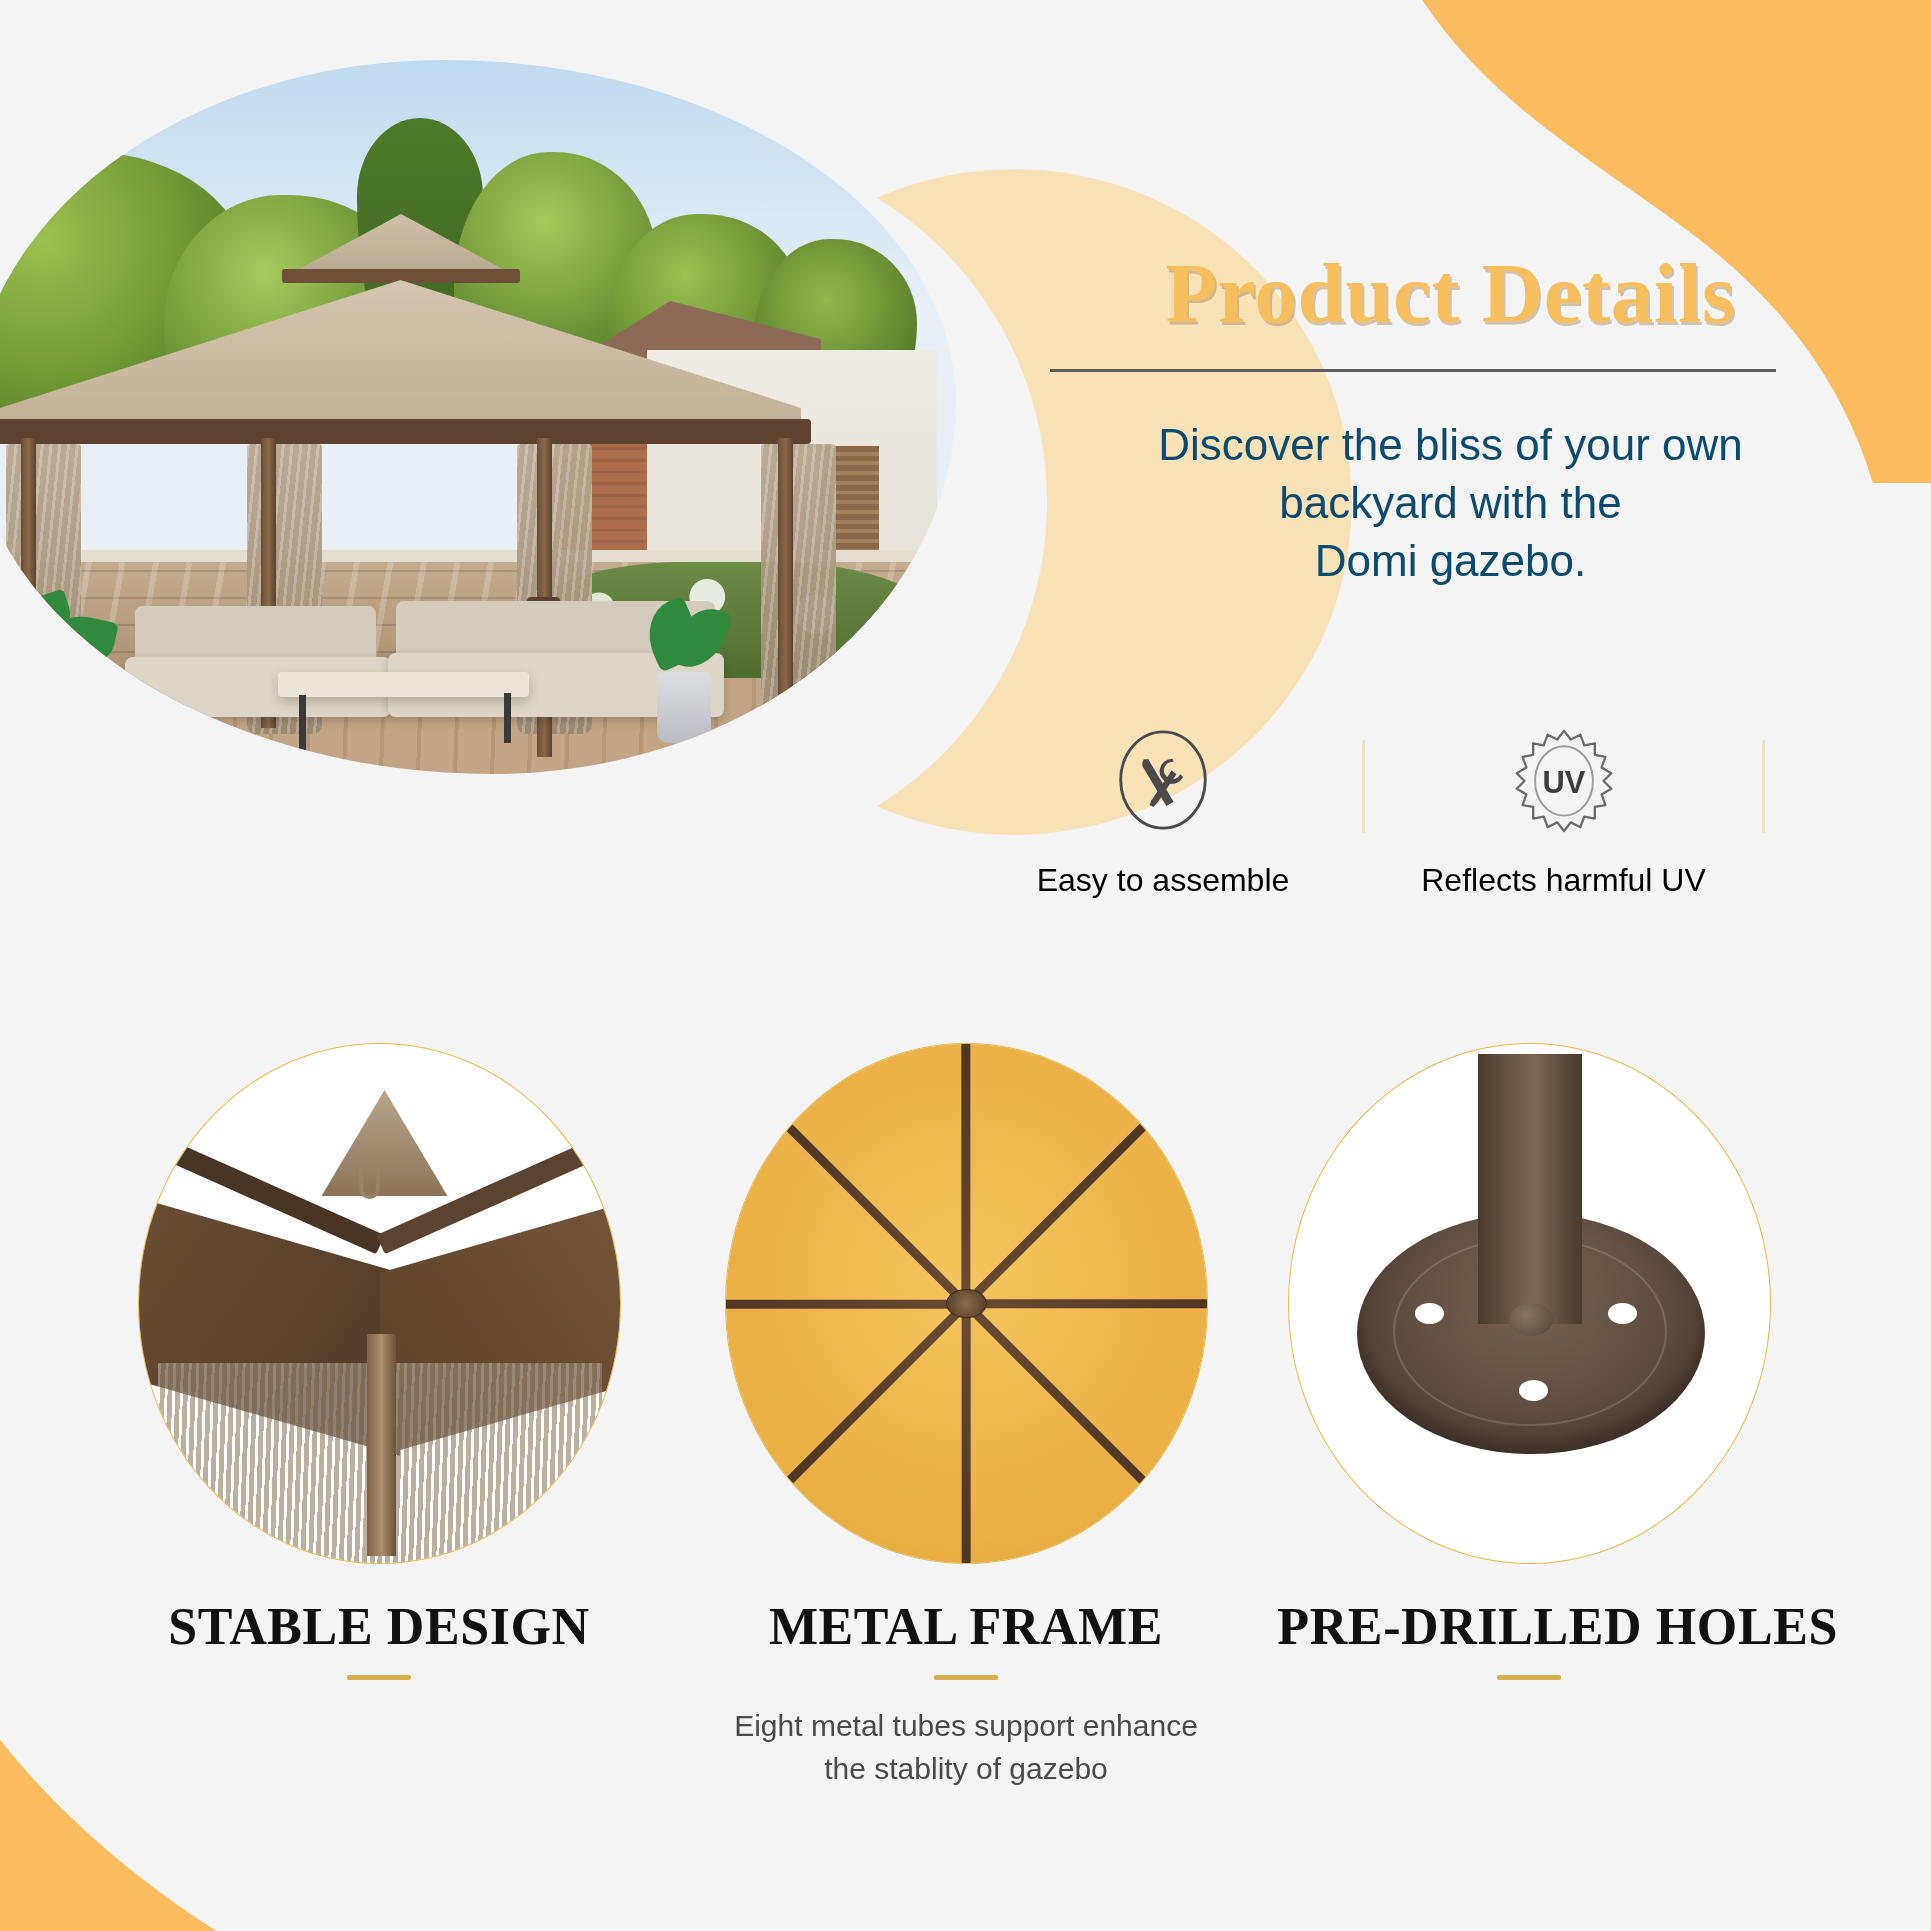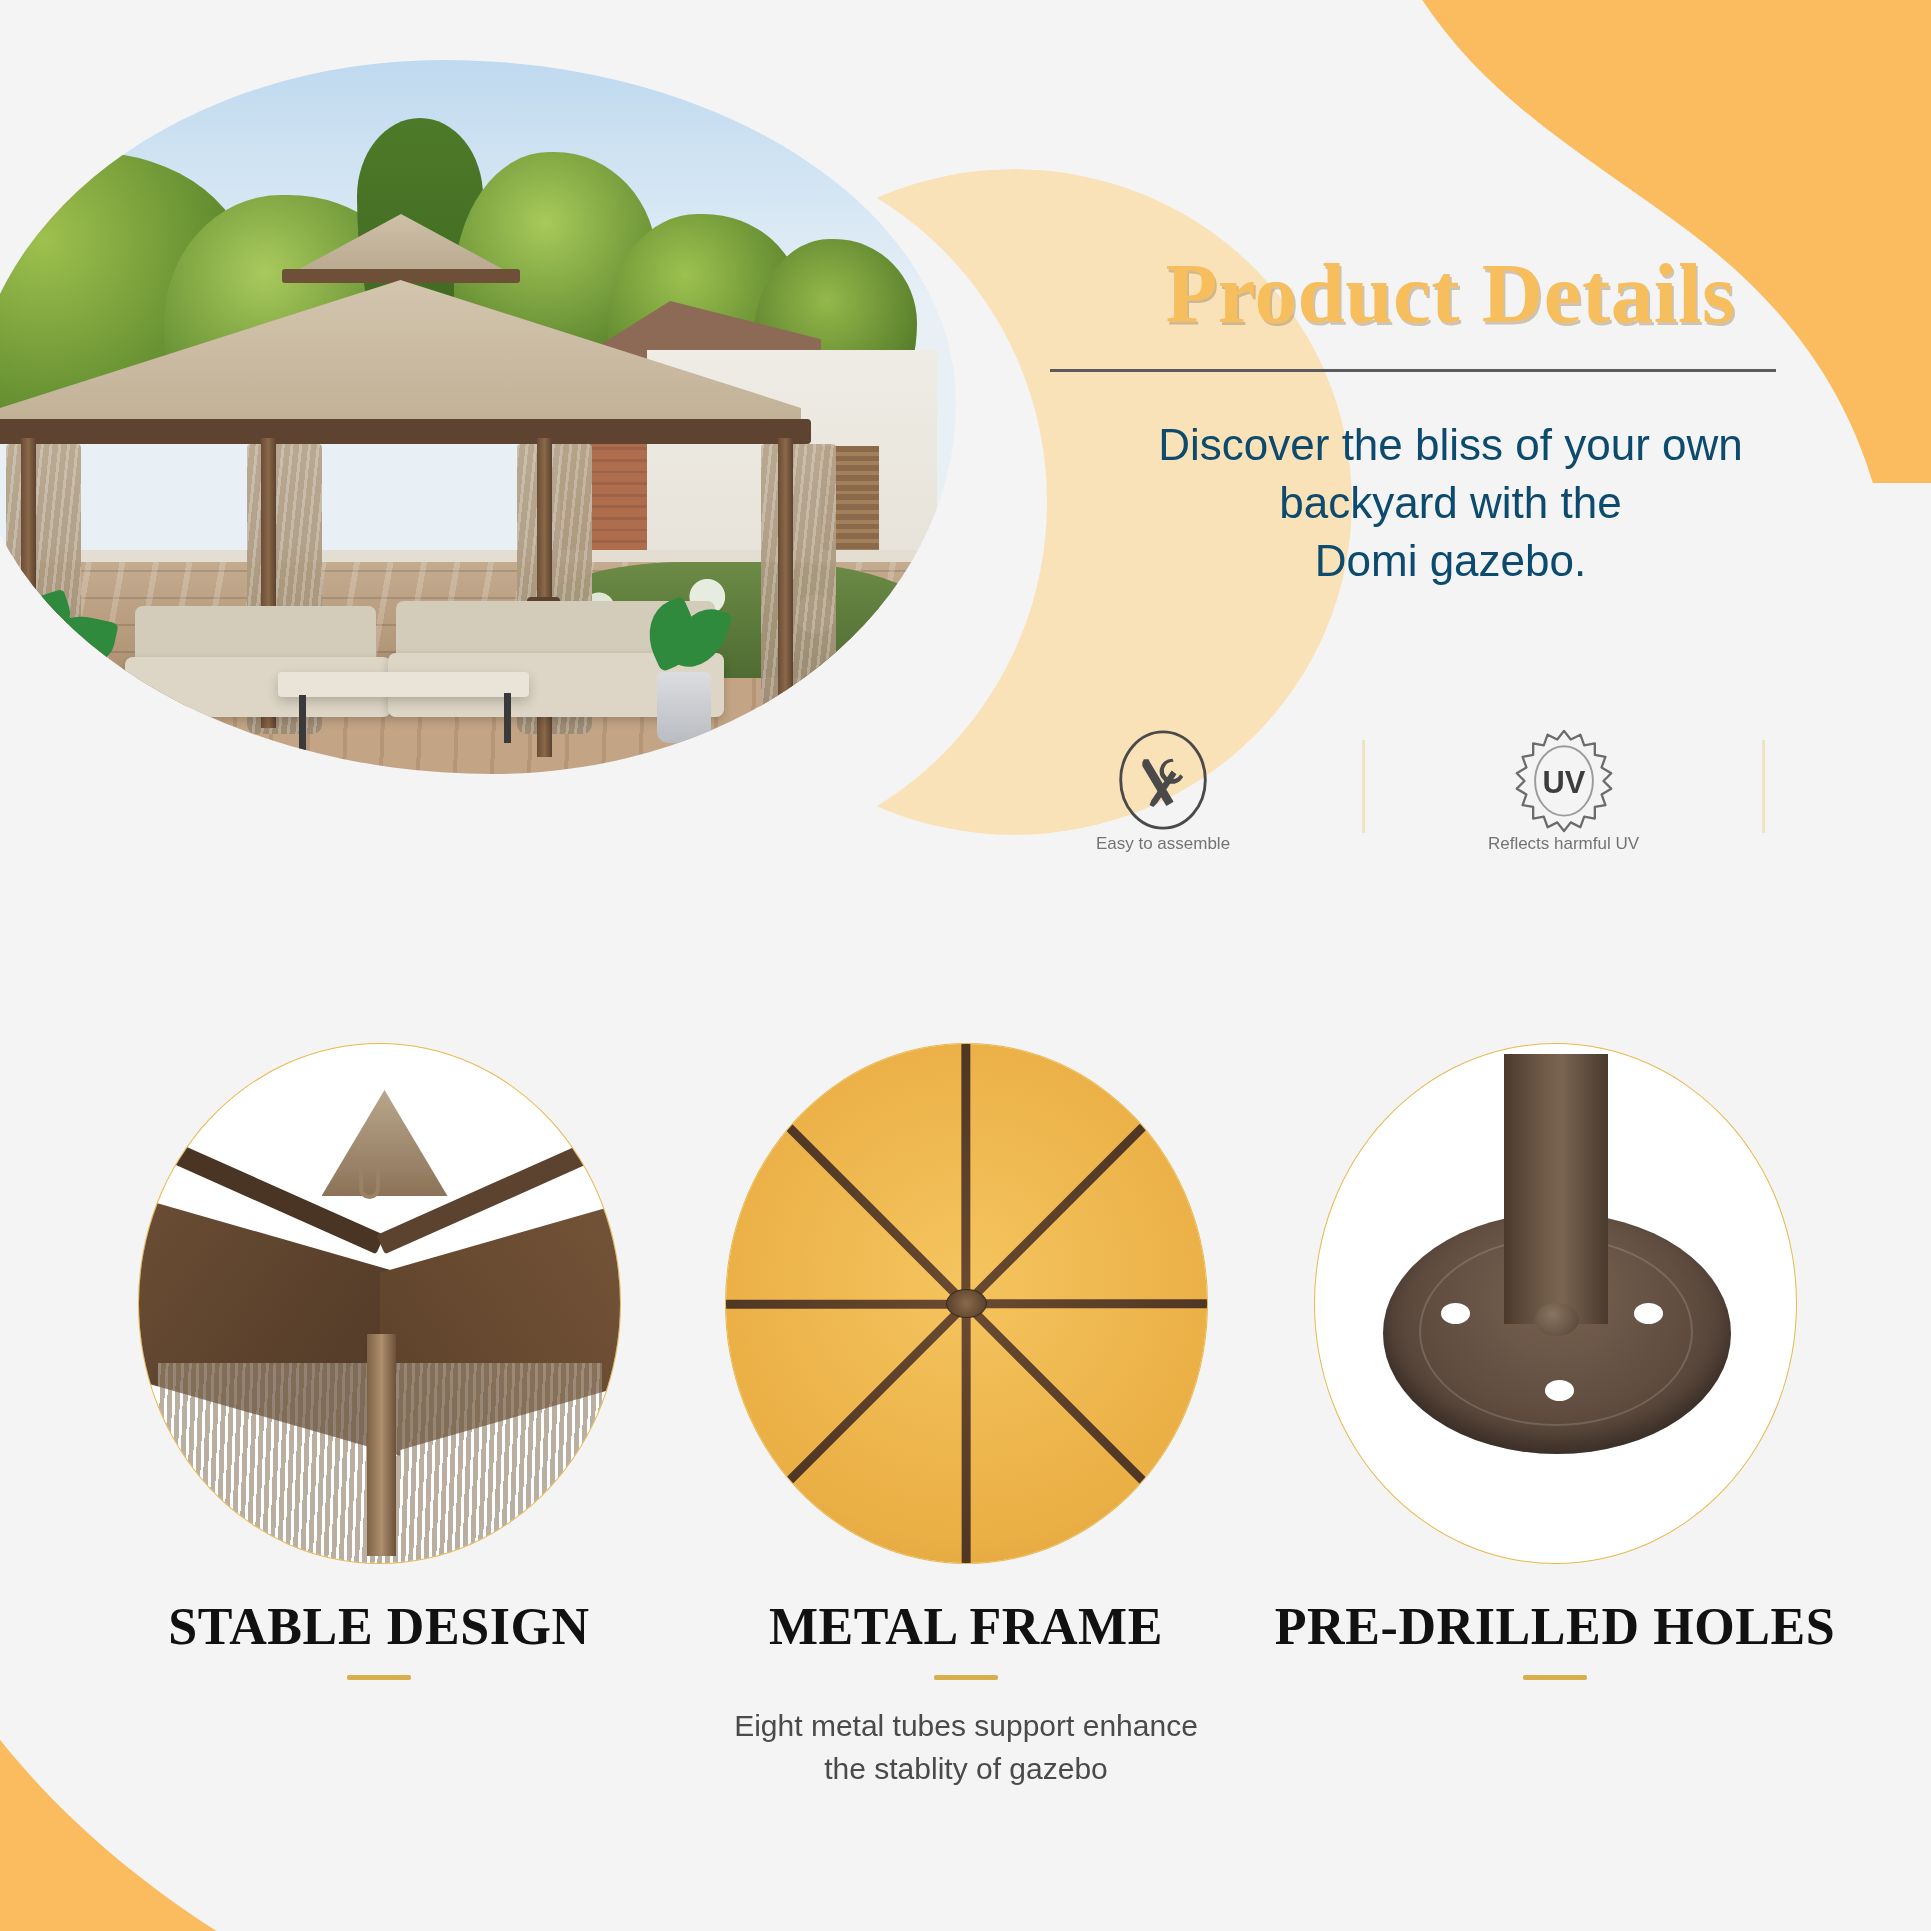--- a/index.html
+++ b/index.html
@@ -150,30 +150,30 @@
     white-space:pre-line;
   }
 
   
   .features{
     position:absolute; left:1052px; top:726px;
     width:801px; display:flex; align-items:flex-start;
   }
   .feature{ display:flex; flex-direction:column; align-items:center; width:222px; }
   .feature .icon-wrap{ height:108px; display:flex; align-items:center; justify-content:center; }
-  .feature .flabel{ margin-top:0; font-size:17px; color:#737373; white-space:nowrap; }
+  .feature .flabel{ margin-top:28px; font-size:32px; color:#000000; white-space:nowrap; }
   .vdiv{ width:2.9px; height:93px; margin-top:13.5px; background:#EFE3C4; flex:0 0 auto; }
   .fspace{ flex:1 1 auto; }
 
   
   .cards{ position:absolute; left:0; top:1043px; width:1931px; height:792px; }
   .card{ position:absolute; width:618px; text-align:center; }
   .card-1{ left:70px; }
   .card-2{ left:657px; }
-  .card-3{ left:1246px; }
+  .card-3{ left:1220px;text-align:right; }
 
   .circle{
     position:relative; width:483px; height:521px; margin:0 auto;
     border-radius:50%;
     background:#ffffff;
     border:1.9px solid #E8B84B;
     overflow:hidden;
   }
   .card-title{
     margin-top:33px;

